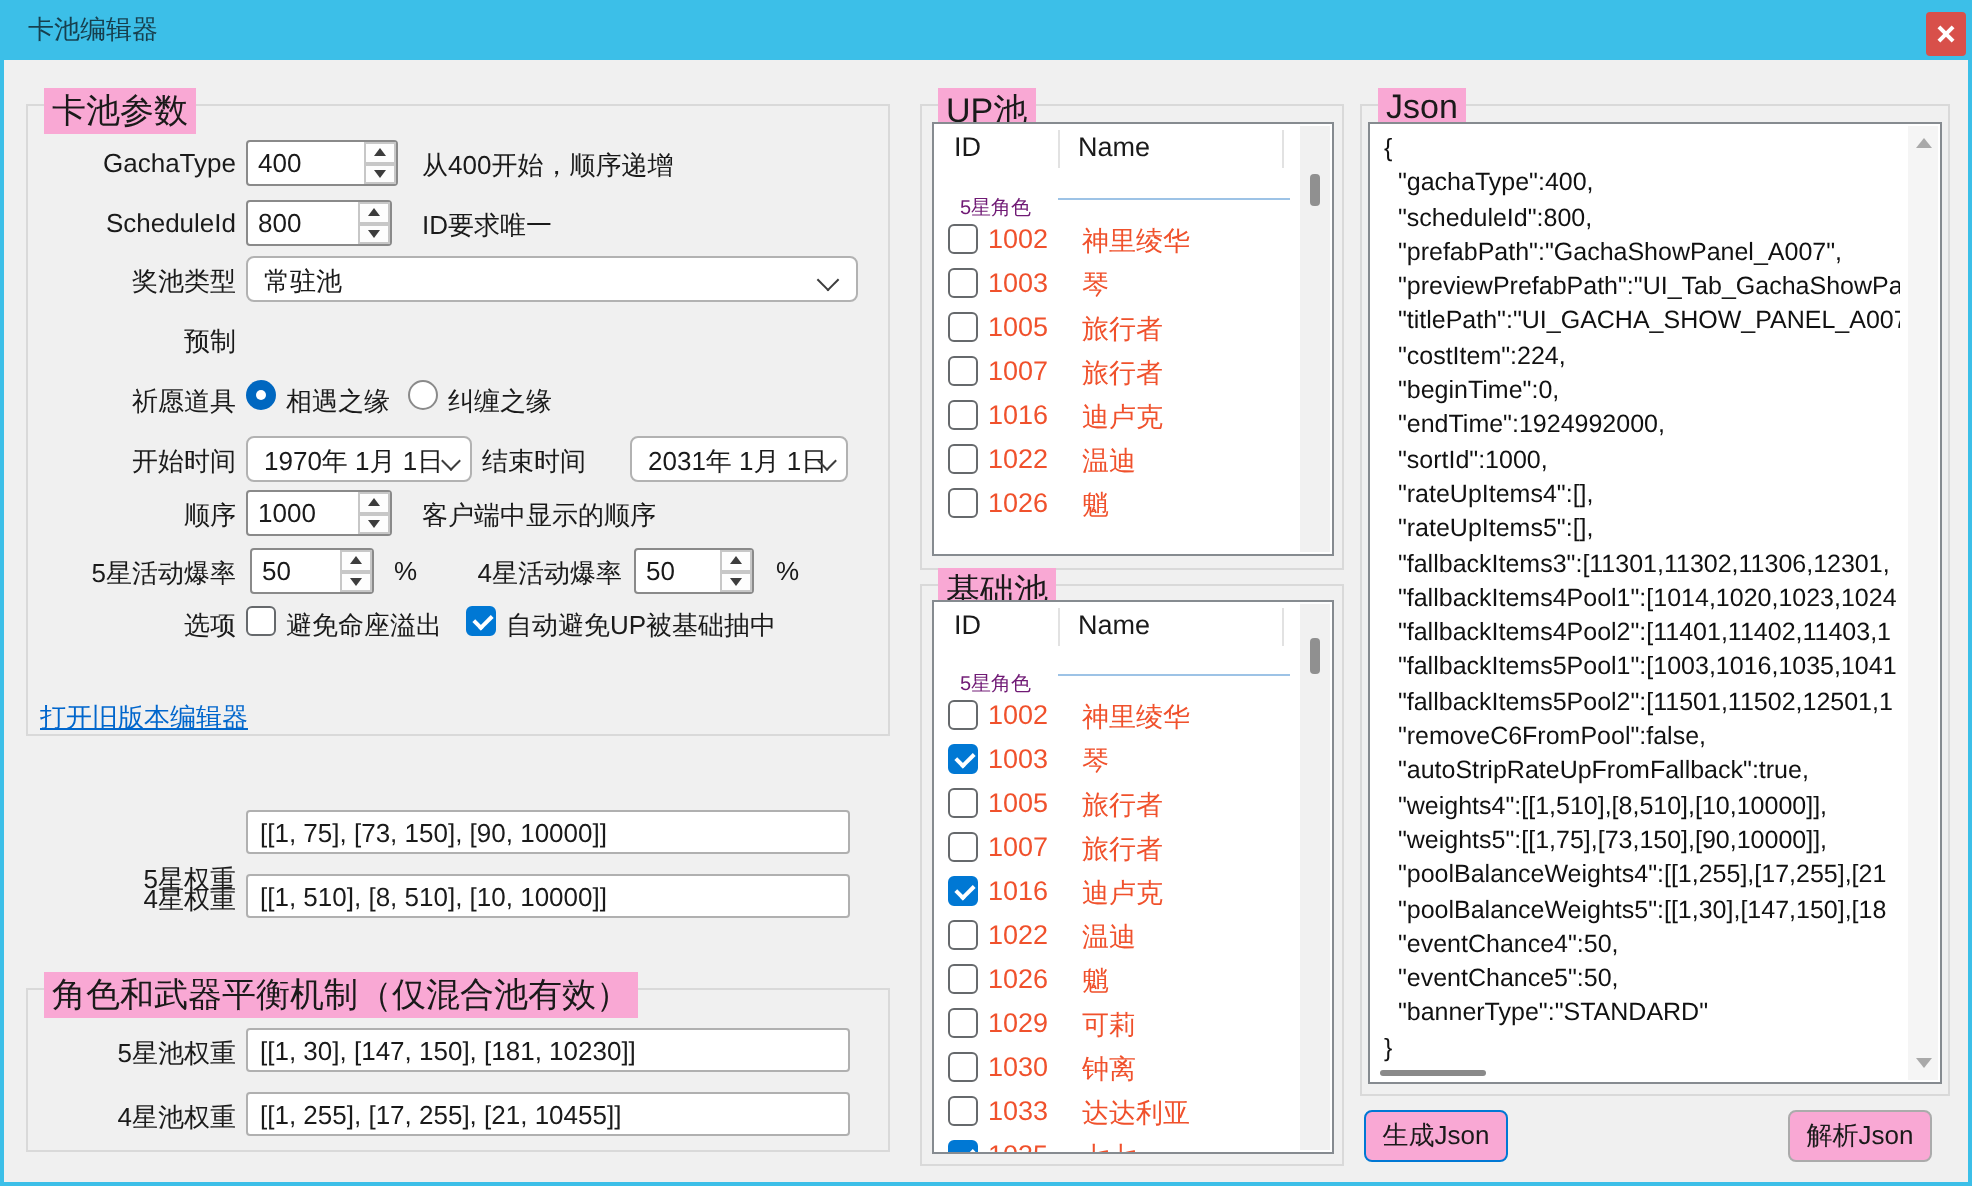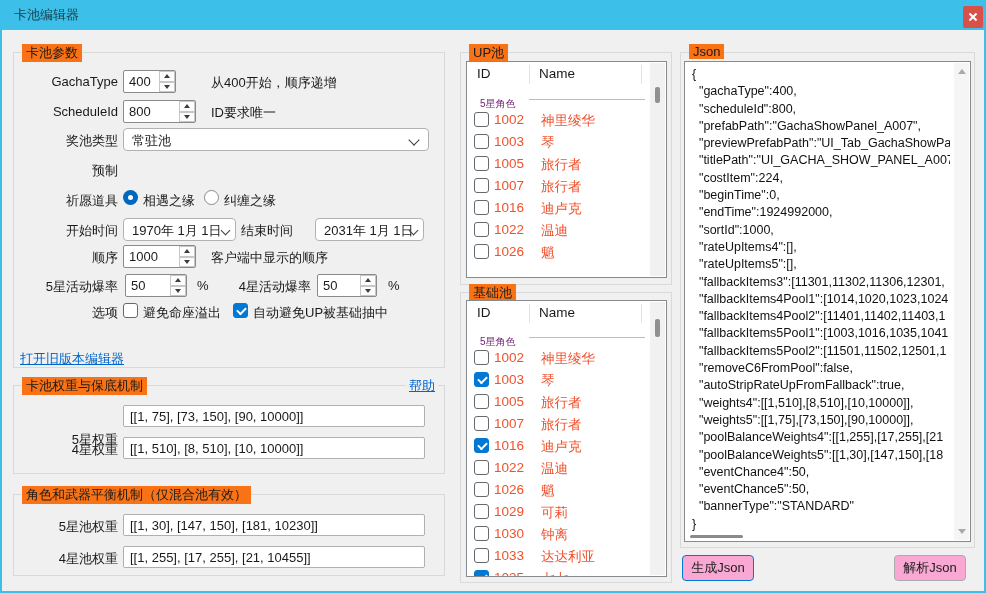--- a/index.html
+++ b/index.html
@@ -6,21 +6,21 @@
   #window{position:relative;width:986px;height:593px;background:#3cbfe8;overflow:hidden;
           font-family:"Liberation Sans","DejaVu Sans",sans-serif;color:#1a1a1a;}
   .titlebar{position:absolute;left:0;top:0;width:100%;height:30px;background:#3cbfe8;}
   .title{position:absolute;left:14px;top:0;line-height:30px;font-size:13px;color:#173f4e;}
   .closebtn{position:absolute;right:3px;top:6px;width:20px;height:22px;background:#d8504a;border-radius:2px;}
   .xbar{position:absolute;left:9px;top:6px;width:2px;height:10px;background:#fff;}
   .xbar.a{transform:rotate(45deg);} .xbar.b{transform:rotate(-45deg);}
   .client{position:absolute;left:2px;top:30px;width:982px;height:561px;background:#f0f0f0;}
 
   .group{position:absolute;border:1px solid #d9d9d9;box-sizing:border-box;}
-  .legend{position:absolute;top:-9px;left:8px;background:#f97316;padding:0 4px;font-size:13px;color:#1a1a1a;}
+  .legend{position:absolute;top:-9px;left:8px;background:#f9a8d4;padding:0 4px;font-size:17px;color:#1a1a1a;}
   .help{position:absolute;top:-9px;right:6px;background:#f0f0f0;padding:0 3px;font-size:13px;}
 
   .lbl{position:absolute;font-size:13px;color:#1a1a1a;text-align:right;}
   .hint{position:absolute;font-size:13px;color:#1a1a1a;}
   .link{color:#0066cc;text-decoration:underline;font-size:13px;cursor:pointer;}
 
   .num{position:absolute;height:23px;background:#fff;border:1px solid #8a8a8a;border-radius:2px;box-sizing:border-box;}
   .num .val{position:absolute;left:5px;top:3px;font-size:13px;}
   .spin{position:absolute;right:0;top:0;bottom:0;width:16px;display:flex;flex-direction:column;}
   .spin .cell{flex:1;background:#fdfdfd;border:1px solid #c7c7c7;display:flex;align-items:center;justify-content:center;}
@@ -81,21 +81,21 @@
       <span class="xbar b"></span>
     </div>
   </div>
   <div class="client"></div>
 
   <div class="group" style="left:13px;top:52px;width:432px;height:316px;">
     <span class="legend">卡池参数</span>
   </div>
 
   <span class="lbl" style="left:20px;top:74px;width:98px;">GachaType</span>
-  <div class="num" style="left:123px;top:70px;width:53px;">
+  <div class="num" style="left:123px;top:70px;width:76px;">
     <span class="val">400</span>
     <div class="spin">
       <div class="cell">
           <span class="tri-up"></span>
         </div>
       <div class="cell">
           <span class="tri-dn"></span>
         </div>
     </div>
   </div>
@@ -182,24 +182,20 @@
   <span class="hint" style="left:388px;top:278px;">%</span>
 
   <span class="lbl" style="left:20px;top:304px;width:98px;">选项</span>
   <span class="cbx" style="left:123px;top:303px;"></span>
   <span class="rlbl" style="left:143px;top:304px;">避免命座溢出</span>
   <span class="cbx on" style="left:233px;top:303px;"></span>
   <span class="rlbl" style="left:253px;top:304px;">自动避免UP被基础抽中</span>
 
   <span class="link" style="position:absolute;left:20px;top:350px;">打开旧版本编辑器</span>
 
-  <div class="group" style="left:13px;top:385px;width:432px;height:89px;">
-    <span class="legend">卡池权重与保底机制</span>
-    <span class="help link">帮助</span>
-  </div>
   <span class="lbl" style="left:20px;top:409px;width:98px;margin-top:22px;">5星权重</span>
   <div class="tbox" style="left:123px;top:405px;width:302px;">[[1, 75], [73, 150], [90, 10000]]</div>
   <span class="lbl" style="left:20px;top:441px;width:98px;">4星权重</span>
   <div class="tbox" style="left:123px;top:437px;width:302px;">[[1, 510], [8, 510], [10, 10000]]</div>
 
   <div class="group" style="left:13px;top:494px;width:432px;height:82px;">
     <span class="legend">角色和武器平衡机制（仅混合池有效）</span>
   </div>
   <span class="lbl" style="left:20px;top:518px;width:98px;">5星池权重</span>
   <div class="tbox" style="left:123px;top:514px;width:302px;">[[1, 30], [147, 150], [181, 10230]]</div>

